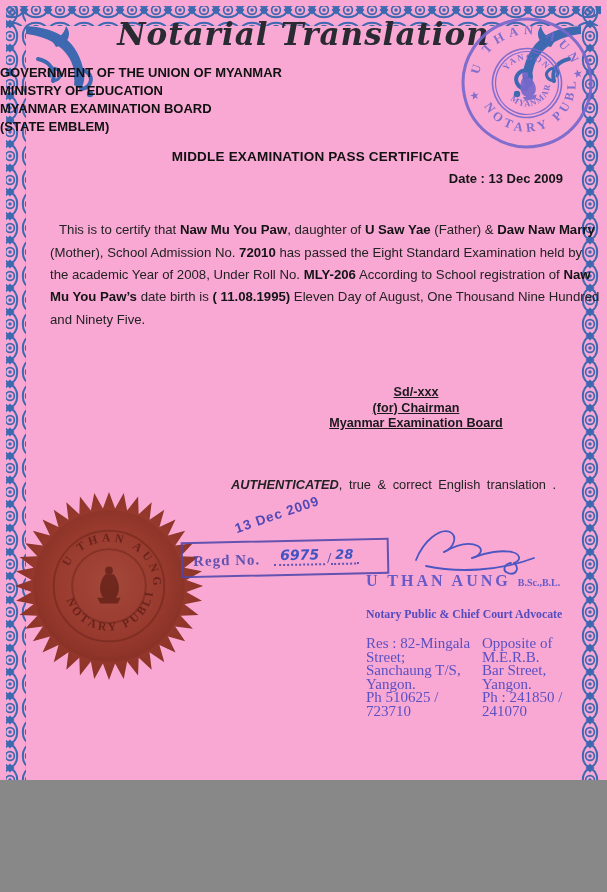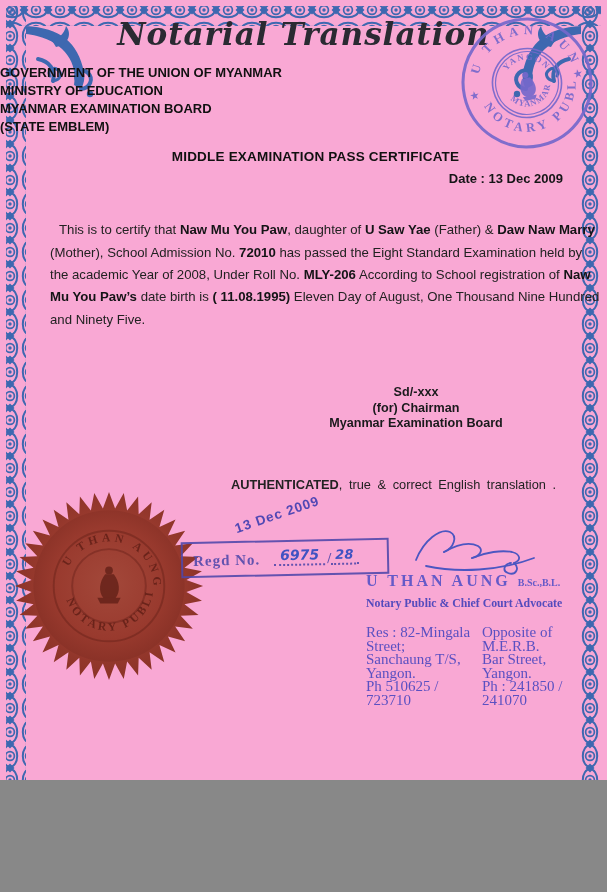--- a/index.html
+++ b/index.html
@@ -30,27 +30,27 @@
   }
   
   .body-par{
     position:absolute;top:206px;left:30px;width:552px;
     font-size:13.2px;line-height:22.4px;color:#222;text-indent:9px;margin-left:20px;
   }
   .body-par .b{font-weight:bold;color:#141416;}
   
   .sd-block{
     position:absolute;top:385px;left:292px;width:248px;text-align:center;
-    font-weight:bold;font-size:12.6px;line-height:15.6px;color:#1a1a1c;
+    font-weight:bold;font-size:12.6px;line-height:15.6px;color:#1a1a1c;text-decoration:underline;
   }
   .auth-line{
     position:absolute;top:477px;left:231px;font-size:12.8px;color:#222;
     word-spacing:3px;
   }
-  .auth-line .b{font-weight:bold;}
+  .auth-line .b{font-weight:bold;font-style:italic;}
   
   .date-stamp{
     position:absolute;top:507px;left:233px;
     font-weight:bold;font-size:13.5px;letter-spacing:1px;color:#4340b2;
     transform:rotate(-19deg);opacity:.92;
   }
   .regd-stamp{
     position:absolute;top:540px;left:181px;width:208px;height:36px;
     border:2.5px solid #4f47ab;transform:rotate(-1.2deg);opacity:.88;
     display:flex;align-items:center;padding:2px 8px 0 10px;
@@ -71,21 +71,21 @@
   .round-stamp{position:absolute;top:12px;left:456px;opacity:.92;}
   .red-seal{position:absolute;top:486px;left:12px;}
   .sig-svg{position:absolute;top:516px;left:408px;}
   
   .notary{
     position:absolute;top:572px;left:366px;width:224px;
     font-family:"Liberation Serif",serif;color:#5a50c2;
   }
   .notary .name-line{font-size:16px;font-weight:bold;letter-spacing:3px;color:#655ac8;}
   .notary .name-line .deg{font-size:10px;letter-spacing:0;}
-  .notary .title-line{font-size:11.8px;font-weight:bold;margin-top:6px;color:#544bbd;}
+  .notary .title-line{font-size:11.8px;font-weight:bold;margin-top:17px;color:#544bbd;}
   .notary .cols{display:flex;margin-top:15px;font-size:15px;line-height:13.5px;}
   .notary .col{width:50%;}
   .notary .col.right{padding-left:4px;}
 </style>
 </head>
 <body>
 
 <div class="page">
 
   <svg width="607" height="892" viewBox="0 0 607 892" style="position:absolute;top:0;left:0;pointer-events:none;">

